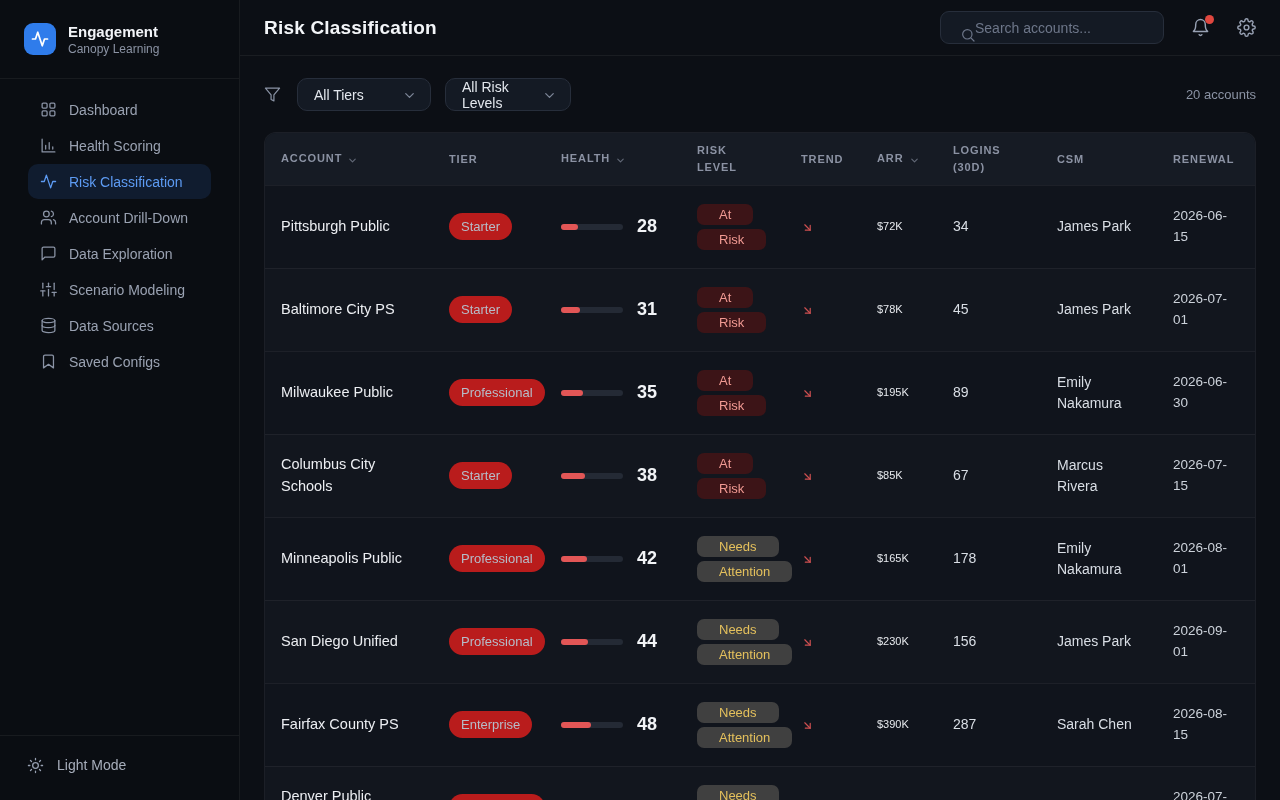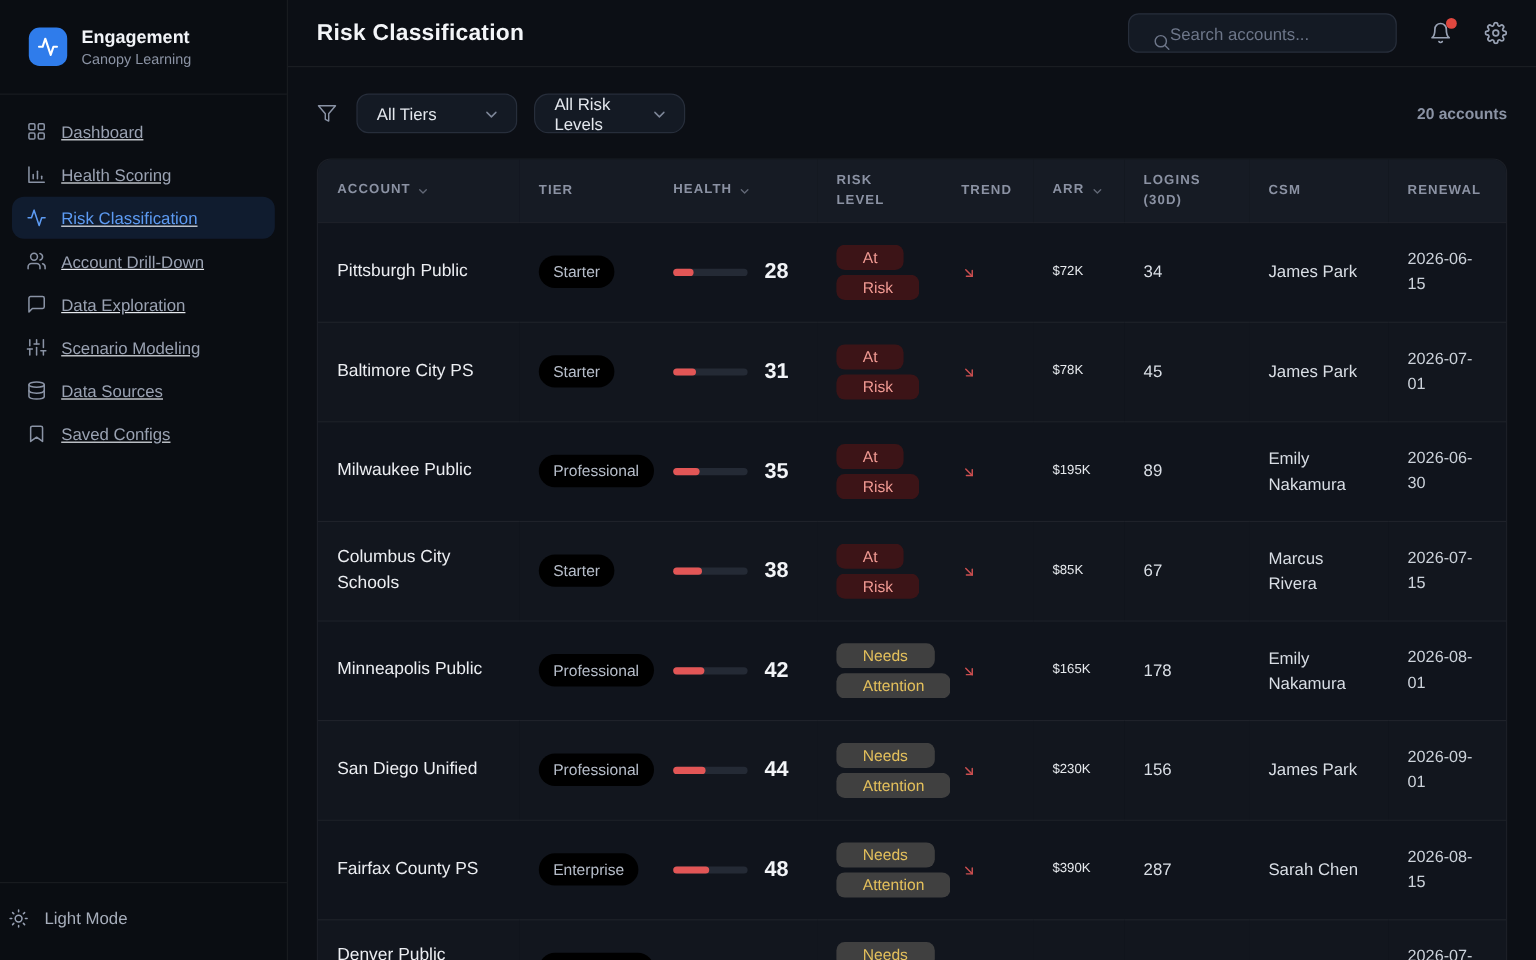--- a/index.html
+++ b/index.html
@@ -9,27 +9,27 @@
 
   
   .sidebar { width:240px; flex:0 0 240px; background:#0a0d12; border-right:1px solid rgba(255,255,255,.06);
     display:flex; flex-direction:column; }
   .brand { height:79px; display:flex; align-items:center; gap:12px; padding:0 24px;
     border-bottom:1px solid rgba(255,255,255,.06); }
   .logo { width:32px; height:32px; border-radius:9px; background:#2f7ceb; display:flex;
     align-items:center; justify-content:center; color:#fff; flex:0 0 32px; }
   .brand-name { font-size:15px; font-weight:700; color:#f2f4f8; line-height:1.3; }
   .brand-sub { font-size:12px; color:#8b93a4; }
-  .nav { flex:1; padding:13px 10px;text-decoration:underline; }
+  .nav { flex:1; padding:13px 28px; }
   .nav-item { display:flex; align-items:center; gap:12px; padding:9px 12px; border-radius:10px;
     color:#9aa2b2; font-size:14px; cursor:pointer; margin-bottom:1px; }
   .nav-item .icn { color:#8a93a5; }
   .nav-item.active { background:rgba(59,130,246,.13); color:#5d9bf3; }
   .nav-item.active .icn { color:#5d9bf3; }
-  .side-footer { border-top:1px solid rgba(255,255,255,.06); padding:12px 7px 18px; }
+  .side-footer { border-top:1px solid rgba(255,255,255,.06); padding:12px 27px 18px; }
   .mode-row { display:flex; align-items:center; gap:13px; padding:8px 0; color:#a7aebb;
     font-size:14px; cursor:pointer; }
   .mode-row .icn { color:#98a1b3; }
   .user-row { display:flex; align-items:center; gap:12px; margin-top:14px; cursor:pointer; }
   .avatar { width:32px; height:32px; border-radius:50%; background:#1c4fa0; color:#cfe0ff;
     font-size:12px; font-weight:700; display:flex; align-items:center; justify-content:center; flex:0 0 32px; }
   .user-name { font-size:14px; font-weight:700; color:#eef1f5; line-height:1.3; }
   .user-role { font-size:12px; color:#8b93a4; }
 
   
@@ -49,36 +49,36 @@
 
   .content { flex:1; padding:22px 24px 0; min-height:0; }
   .filter-row { display:flex; align-items:center; }
   .funnel { color:#8a93a5; margin-right:16px; display:flex; }
   .select { display:flex; align-items:center; justify-content:space-between; gap:14px;
     background:#141a24; border:1px solid #272e3b; border-radius:10px; height:33px;
     padding:0 13px 0 16px; font-size:14px; color:#e3e7ed; cursor:pointer; }
   .select + .select { margin-left:14px; }
   .select .icn { color:#7d8698; }
   .sel-tiers { width:134px; }
-  .sel-risk { width:126px;border-radius:12px; }
-  .count { margin-left:auto; font-size:13px; color:#8b93a4;font-weight:bold; }
+  .sel-risk { width:126px; }
+  .count { margin-left:auto; font-size:13px; color:#8b93a4; }
 
   
   .table-card { margin-top:21px; background:#10141c; border:1px solid rgba(255,255,255,.05);
     border-radius:12px; overflow:hidden; }
   table { width:100%; border-collapse:collapse; table-layout:fixed; }
   thead th { background:#161b24; height:52px; text-align:left; padding:0 16px; font-size:11px;
     font-weight:700; letter-spacing:.9px; text-transform:uppercase; color:#8b92a3; line-height:1.5; }
   thead th .hdr-chev { margin-left:5px; opacity:.65; vertical-align:-1px; }
   th.sortable { cursor:pointer; }
   tbody td { padding:16px; border-top:1px solid rgba(255,255,255,.055); font-size:14px;
     vertical-align:middle; color:#d9dee5; line-height:1.5; }
   tbody tr:nth-child(even) { background:rgba(255,255,255,.013); }
   .c-account { font-size:14.5px; font-weight:500; color:#eceef2; }
-  .pill { display:inline-block; background:#000000; color:#b6bdc9; font-size:13px;
+  .pill { display:inline-block; background:#b91c1c; color:#b6bdc9; font-size:13px;
     border-radius:999px; padding:4px 12px; white-space:nowrap; }
   .health-cell { display:flex; align-items:center; gap:14px; }
   .bar { width:62px; height:6px; border-radius:3px; background:#242a35; flex:0 0 62px; }
   .bar-fill { height:6px; border-radius:3px; }
   .bar-fill.risk { background:#e25656; }
   .bar-fill.warn { background:#d2a106; }
   .health-num { font-size:18px; font-weight:700; color:#f2f4f7; min-width:20px; text-align:right; }
   .badge { display:inline; padding:3px 22px; border-radius:7px; font-size:13px; line-height:25px;
     -webkit-box-decoration-break:clone; box-decoration-break:clone; }
   .badge.at-risk { background:#3c1417; color:#f19a93; }

